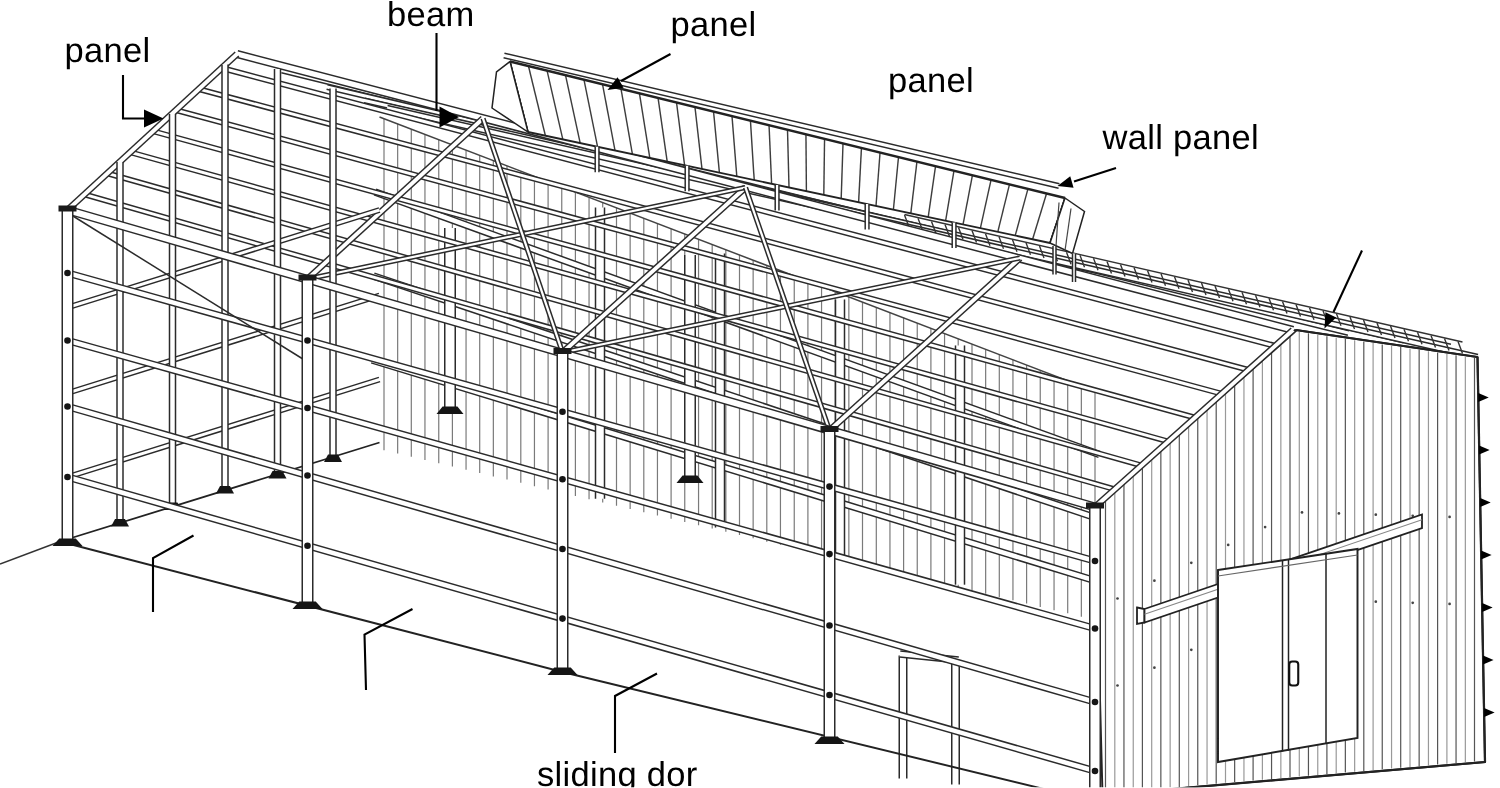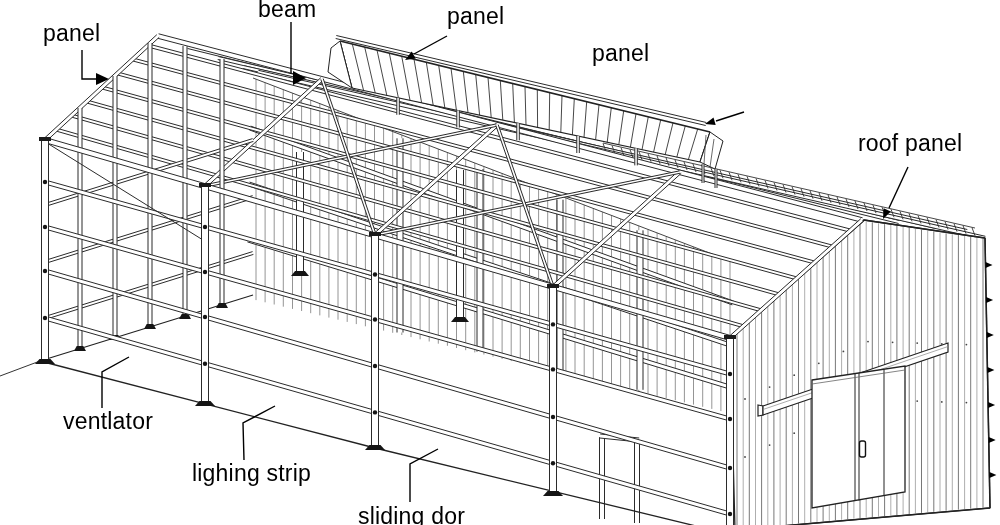--- a/index.html
+++ b/index.html
@@ -499,17 +499,15 @@
         <g>
           <polyline points="410,502 410,464 438,449" fill="none" stroke="#000" stroke-width="1.4"></polyline>
         </g>
       </g>
   </svg>
 
   <div class="lbl" style="left:43px;top:21px">panel</div>
   <div class="lbl" style="left:258px;top:-3px">beam</div>
   <div class="lbl" style="left:447px;top:4px">panel</div>
   <div class="lbl" style="left:592px;top:41px">panel</div>
-  <div class="lbl" style="left:858px;top:131px">roof panel</div>
-  <div class="lbl" style="left:63px;top:409px">ventlator</div>
-  <div class="lbl" style="left:192px;top:461px">lighing strip</div>
+  <div class="lbl" style="left:735px;top:79px">wall panel</div>
   <div class="lbl" style="left:358px;top:504px">sliding dor</div>
 </div>
 
 </body></html>

